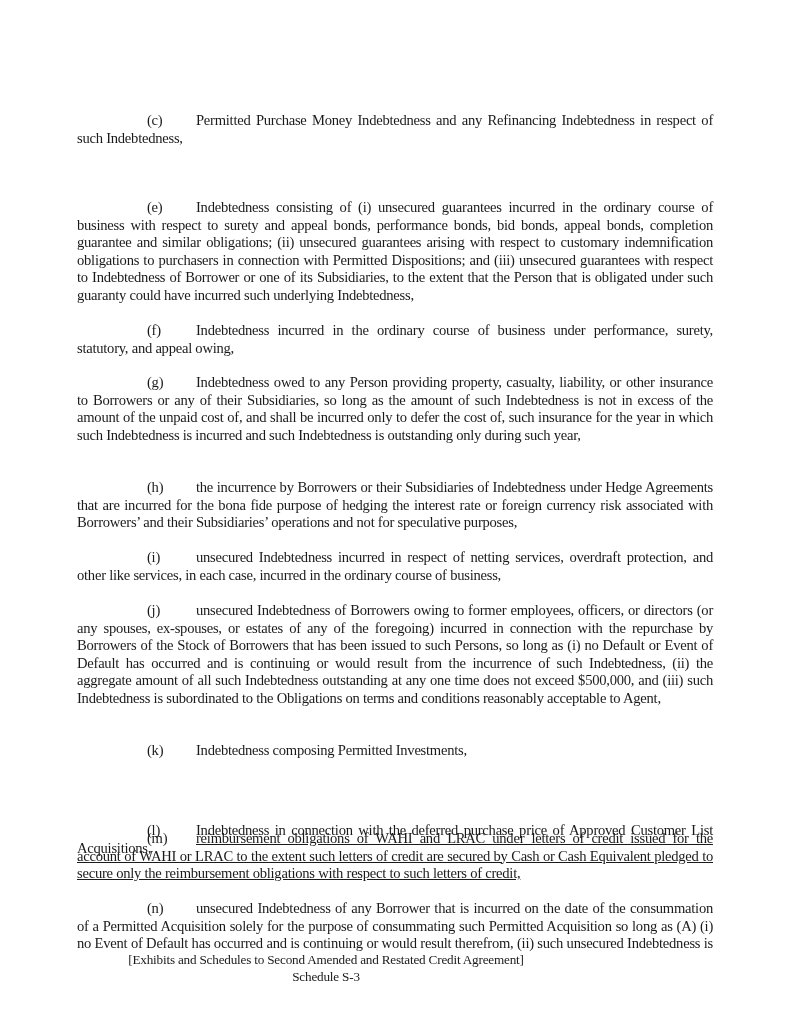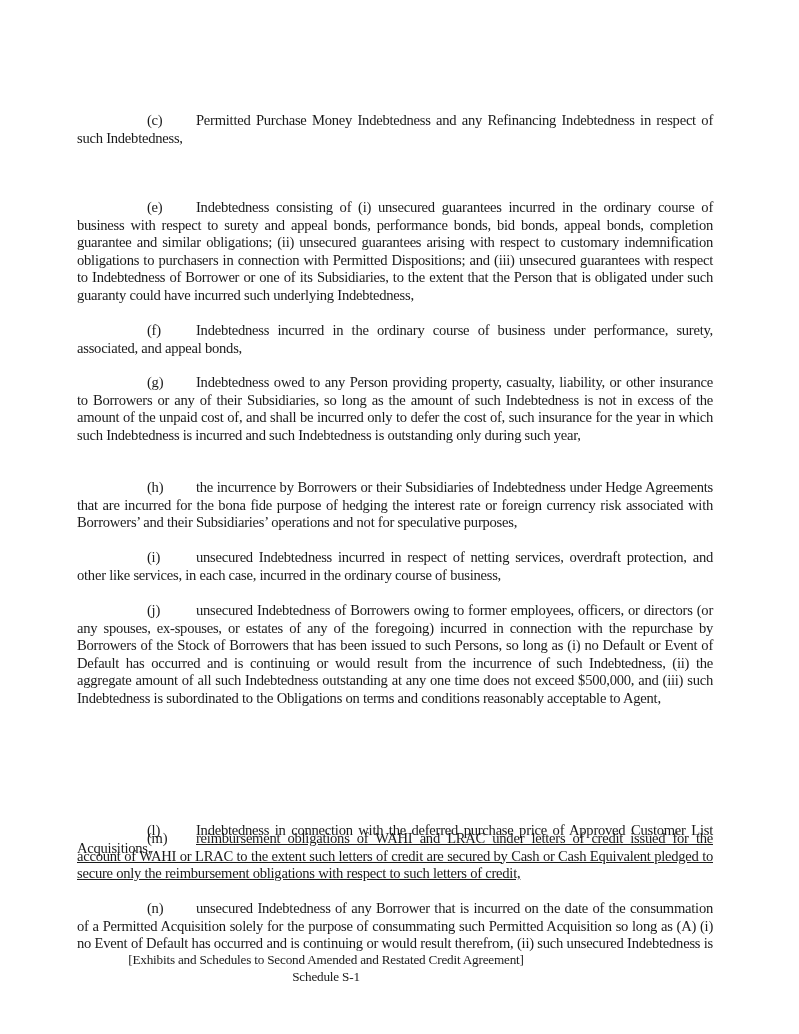--- a/index.html
+++ b/index.html
@@ -52,35 +52,36 @@
 </head>
 <body>
 
 <div class="page">
 
   <div class="para" style="top:112px;"><span class="label">(c)</span><span>Permitted Purchase Money Indebtedness and any Refinancing Indebtedness in respect of such Indebtedness,</span></div>
 
 
   <div class="para" style="top:199px;"><span class="label">(e)</span><span>Indebtedness consisting of (i) unsecured guarantees incurred in the ordinary course of business with respect to surety and appeal bonds, performance bonds, bid bonds, appeal bonds, completion guarantee and similar obligations; (ii) unsecured guarantees arising with respect to customary indemnification obligations to purchasers in connection with Permitted Dispositions; and (iii) unsecured guarantees with respect to Indebtedness of Borrower or one of its Subsidiaries, to the extent that the Person that is obligated under such guaranty could have incurred such underlying Indebtedness,</span></div>
 
-  <div class="para" style="top:322px;"><span class="label">(f)</span><span>Indebtedness incurred in the ordinary course of business under performance, surety, associated, and appeal bonds,</span></div>
+  <div class="para" style="top:322px;"><span class="label">(f)</span><span>Indebtedness incurred in the ordinary course of business under performance, surety, statutory, and appeal owing,</span></div>
 
   <div class="para" style="top:374px;"><span class="label">(g)</span><span>Indebtedness owed to any Person providing property, casualty, liability, or other insurance to Borrowers or any of their Subsidiaries, so long as the amount of such Indebtedness is not in excess of the amount of the unpaid cost of, and shall be incurred only to defer the cost of, such insurance for the year in which such Indebtedness is incurred and such Indebtedness is outstanding only during such year,</span></div>
 
   <div class="para" style="top:549px;"><span class="label">(i)</span><span>unsecured Indebtedness incurred in respect of netting services, overdraft protection, and other like services, in each case, incurred in the ordinary course of business,</span></div>
 
   <div class="para" style="top:479px;"><span class="label">(h)</span><span>the incurrence by Borrowers or their Subsidiaries of Indebtedness under Hedge Agreements that are incurred for the bona fide purpose of hedging the interest rate or foreign currency risk associated with Borrowers’ and their Subsidiaries’ operations and not for speculative purposes,</span></div>
 
   <div class="para" style="top:602px;"><span class="label">(j)</span><span>unsecured Indebtedness of Borrowers owing to former employees, officers, or directors (or any spouses, ex-spouses, or estates of any of the foregoing) incurred in connection with the repurchase by Borrowers of the Stock of Borrowers that has been issued to such Persons, so long as (i) no Default or Event of Default has occurred and is continuing or would result from the incurrence of such Indebtedness, (ii) the aggregate amount of all such Indebtedness outstanding at any one time does not exceed $500,000, and (iii) such Indebtedness is subordinated to the Obligations on terms and conditions reasonably acceptable to Agent,</span></div>
 
+  <div class="para" style="top:742px;"><span class="label">(k)</span><span>Indebtedness composing Permitted Investments,</span></div>
 
   <div class="para" style="top:822px;"><span class="label">(l)</span><span>Indebtedness in connection with the deferred purchase price of Approved Customer List Acquisitions,</span></div>
 
   <div class="para" style="top:830px;text-decoration:underline;"><span class="label">(m)</span><span>reimbursement obligations of WAHI and LRAC under letters of credit issued for the account of WAHI or LRAC to the extent such letters of credit are secured by Cash or Cash Equivalent pledged to secure only the reimbursement obligations with respect to such letters of credit,</span></div>
 
   <div class="para" style="top:900px; height:52px; overflow:hidden;"><span class="label">(n)</span><span>unsecured Indebtedness of any Borrower that is incurred on the date of the consummation of a Permitted Acquisition solely for the purpose of consummating such Permitted Acquisition so long as (A) (i) no Event of Default has occurred and is continuing or would result therefrom, (ii) such unsecured Indebtedness is not incurred for working capital purposes, (iii) such unsecured Indebtedness does not mature prior to the date that is 12 months after the Maturity Date, and (B) if clause (f) of the definition of Permitted Acquisition is not satisfied, (i) such Indebtedness is subordinated in right of payment to the</span></div>
 
   <div class="footer" style="top:951px;">
     <div>[Exhibits and Schedules to Second Amended and Restated Credit Agreement]</div>
-    <div>Schedule S-1</div>
+    <div>Schedule S-3</div>
   </div>
 
 </div>
 
 </body></html>

